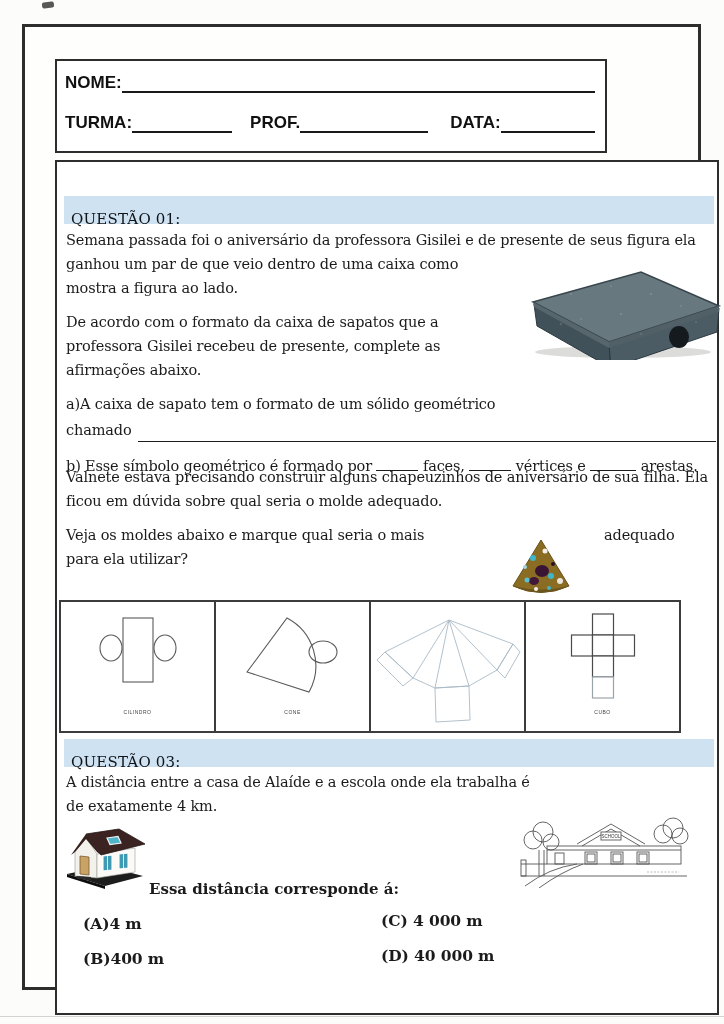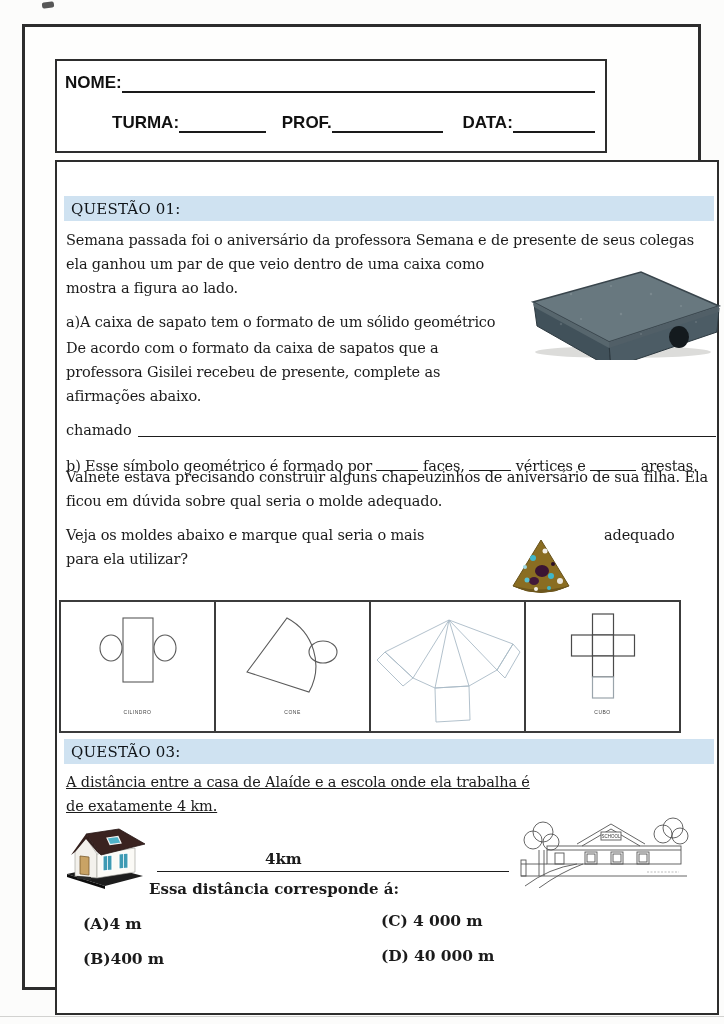--- a/index.html
+++ b/index.html
@@ -17,65 +17,65 @@
   .outer-border { position:absolute; left:22px; top:24px; width:679px; height:966px; border:3px solid #2d2d2d; background:#fefefd; }
 
   
   .header-box {
     position:absolute; left:30px; top:32px; width:552px; height:94px;
     border:2px solid #2d2d2d; background:#fff;
     font-family:"Liberation Sans", sans-serif; font-weight:bold; font-size:17px; color:#111;
   }
   .hrow { position:absolute; left:8px; right:10px; display:flex; align-items:flex-end; }
   .hrow1 { top:12px; }
-  .hrow2 { top:52px;margin-left:47px; }
+  .hrow2 { top:52px; }
   .hlabel { white-space:nowrap; }
   .hblank { display:inline-block; border-bottom:2.2px solid #1a1a1a; height:1.05em; }
   .grow { flex:1; }
   .w118 { width:118px; } .w152 { width:152px; } .w112 { width:112px; }
   .hgap1 { width:22px; } .hgap2 { width:26px; }
 
   
   .content-box { position:absolute; left:30px; top:133px; width:664px; height:855px; border:2px solid #2d2d2d; background:#fff; }
 
   .qbar {
     position:absolute; left:7px; width:650px; height:25px;
-    background:#cfe2f1; font-size:15px; padding:4px 7px; color:#101418;
+    background:#cfe2f1; font-size:15px; padding:14px 7px; color:#101418;
     letter-spacing:.2px;
   }
   .qbar1 { top:34px; } .qbar2 { top:272px; } .qbar3 { top:577px; }
 
   .bodytext { font-size:14.5px; line-height:24px; letter-spacing:-0.15px; }
   .q1text { position:absolute; top:66px; left:9px; width:650px; }
   .q1text p { margin:0 0 10px 0; }
   .fl-a { float:right; width:1px; height:26px; }
   .fl-b { float:right; clear:right; width:218px; height:132px; }
 
   .bl { display:inline-block; border-bottom:1.5px solid #1d1d1d; height:1em; vertical-align:baseline; }
   .w42 { width:42px; } .w46 { width:46px; }
-  .fill-line { display:flex; align-items:center; margin:0 0 12px 0; }
+  .fill-line { display:flex; align-items:flex-end; margin:0 0 12px 0; }
   .fill-line .fill { flex:1; border-bottom:1.5px solid #1d1d1d; height:1em; margin-left:7px; }
   .b-line { }
 
   .shoebox { position:absolute; top:102px; left:464px; width:206px; height:96px; }
 
   .q2text { position:absolute; top:303px; left:9px; width:650px; }
   .q2text p { margin:0 0 10px 0; }
   .q2row { position:relative; margin-top:0; }
   .adequado { position:absolute; left:538px; top:0; }
 
   .party-hat { position:absolute; top:374px; left:448px; width:72px; height:64px; }
 
   .molds { position:absolute; top:438px; left:2px; width:628px; height:133px; display:flex; }
   .mold-box { width:157px; height:133px; border:2px solid #3c3c3c; background:#fff; position:relative; margin-left:-2px; }
   .mold-box:first-child { margin-left:0; }
   .mold-box svg { position:absolute; left:50%; top:8px; transform:translateX(-50%); }
   .mold-label { position:absolute; bottom:16px; width:100%; text-align:center; font-family:"Liberation Sans", sans-serif; font-size:5px; letter-spacing:.5px; color:#444; }
 
-  .q3text { position:absolute; top:608px; left:9px; width:480px;text-decoration:underline; }
+  .q3text { position:absolute; top:608px; left:9px; width:480px; }
   .house { position:absolute; top:646px; left:4px; width:88px; height:82px; }
   .school { position:absolute; top:644px; left:462px; width:170px; height:82px; }
 
   .dist { position:absolute; top:688px; left:100px; width:352px; height:22px; border-bottom:1.7px solid #1d1d1d; font-size:15px; font-weight:bold; padding-left:108px; }
   .prompt { position:absolute; top:718px; left:92px; font-size:15px; font-weight:bold; }
   .opt { position:absolute; font-size:15.5px; font-weight:bold; letter-spacing:-0.1px; }
   .optA { top:752px; left:26px;text-align:right; } .optB { top:787px; left:26px; }
   .optC { top:749px; left:324px; } .optD { top:784px; left:324px; }
 </style>
 </head>
@@ -105,23 +105,23 @@
 
   <div class="content-box">
 
     <div class="qbar qbar1">
       <span>QUESTÃO 01:</span>
     </div>
 
     <div class="q1text bodytext">
       <div class="fl-a"></div>
       <div class="fl-b"></div>
-      <p>Semana passada foi o aniversário da professora Semana e de presente de seus colegas ela ganhou um par de que veio dentro de uma caixa como mostra a figura ao lado.</p>
+      <p>Semana passada foi o aniversário da professora Gisilei e de presente de seus figura ela ganhou um par de que veio dentro de uma caixa como mostra a figura ao lado.</p>
+      <p>De acordo com o formato da caixa de sapatos que a professora Gisilei recebeu de presente, complete as afirmações abaixo.</p>
       <p style="margin-bottom:2px">a)A caixa de sapato tem o formato de um sólido geométrico</p>
-      <p>De acordo com o formato da caixa de sapatos que a professora Gisilei recebeu de presente, complete as afirmações abaixo.</p>
       <div class="fill-line">
         <span>chamado</span>
         <span class="fill"></span>
       </div>
       <div class="b-line">
         <span>b) Esse símbolo geométrico é formado por</span>
         <span class="bl w42"></span>
         <span>faces,</span>
         <span class="bl w42"></span>
         <span>vértices e</span>
@@ -293,23 +293,20 @@
           <line x1="2" y1="58" x2="28" y2="58"></line>
           <rect x="2" y="54" width="5" height="16"></rect>
           <path d="M6,80 Q30,62 58,58"></path>
           <path d="M20,82 Q42,66 64,58"></path>
         </g>
         <line x1="128" y1="66" x2="160" y2="66" stroke="#bbbbbb" stroke-width="1" stroke-dasharray="2,1.5"></line>
         <text x="92" y="32" text-anchor="middle" font-family="Liberation Sans, sans-serif" font-size="4.5" fill="#333">SCHOOL</text>
       </svg>
     </div>
 
-    <div class="dist">
-      <span>4km</span>
-    </div>
 
     <div class="prompt">Essa distância corresponde á:</div>
 
     <div class="opt optA">(A)4 m</div>
     <div class="opt optB">(B)400 m</div>
     <div class="opt optC">(C) 4 000 m</div>
     <div class="opt optD">(D) 40 000 m</div>
 
   </div>
 </div>

